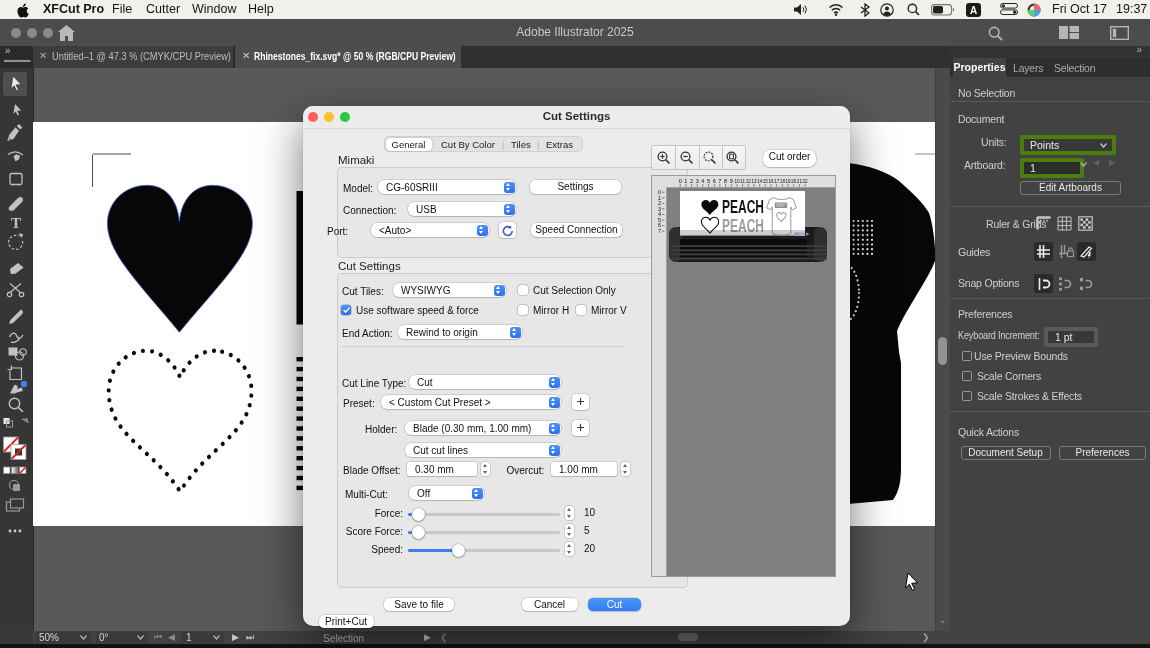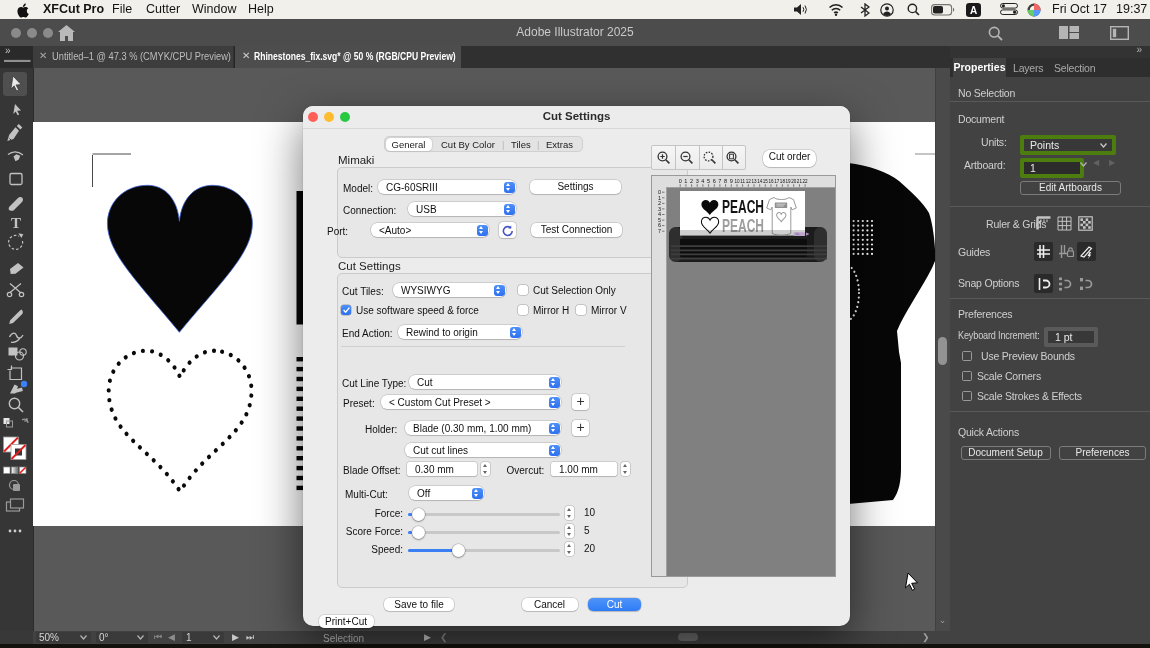--- a/index.html
+++ b/index.html
@@ -392,21 +392,21 @@
         </g>
       <path d="M6.5 3.5h2.5a3.5 3.5 0 0 1 0 7H6.5" fill="none" stroke="#9a9a9a" stroke-width="1.7"></path>
     </svg>
     <div class="abs" style="left:0;top:252px;width:200px;height:1px;background:#595959;"></div>
     <span class="ptxt" style="left:8px;top:261.5px;">Preferences</span>
     <span class="ptxt" style="left:8px;top:283px;display:inline-block;transform:scaleX(0.87);transform-origin:0 0;">Keyboard Increment:</span>
     <div class="pfield" style="left:94px;top:281px;width:46px;height:12px;background:#383838;border-color:#5a5a5a;">
       <span style="position:absolute;left:7px;top:0px;font-weight:normal;">1 pt</span>
     </div>
     <div class="abs" style="left:11.5px;top:305px;width:8px;height:8px;border:1px solid #9a9a9a;border-radius:1.5px;"></div>
-    <span class="ptxt" style="left:31px;top:304px;">Use Preview Bounds</span>
+    <span class="ptxt" style="left:24px;top:304px;">Use Preview Bounds</span>
     <div class="abs" style="left:11.5px;top:325px;width:8px;height:8px;border:1px solid #9a9a9a;border-radius:1.5px;"></div>
     <span class="ptxt" style="left:27px;top:324px;">Scale Corners</span>
     <div class="abs" style="left:11.5px;top:344.5px;width:8px;height:8px;border:1px solid #9a9a9a;border-radius:1.5px;"></div>
     <span class="ptxt" style="left:27px;top:343.5px;">Scale Strokes &amp; Effects</span>
     <div class="abs" style="left:0;top:364.5px;width:200px;height:1px;background:#595959;"></div>
     <span class="ptxt" style="left:8px;top:379.5px;">Quick Actions</span>
     <div class="pbtn" style="left:10.5px;top:400px;width:88px;height:11.5px;line-height:11.5px;font-size:10px;">Document Setup</div>
     <div class="pbtn" style="left:109px;top:400px;width:85px;height:11.5px;line-height:11.5px;font-size:10px;">Preferences</div>
   </div>
   <div class="abs" id="statusbar">
@@ -477,21 +477,21 @@
     <div class="mdrop" style="left:68px;top:117px;width:118px;height:14px;">
       <span class="txt">&lt;Auto&gt;</span>
         <span class="step"></span>
     </div>
     <div class="mbtn" style="left:196px;top:116px;width:17px;height:16px;border-radius:3.5px;">
       <svg style="position:absolute;left:2.5px;top:2.5px" width="12" height="12" viewBox="0 0 12 12">
         <path d="M10.2 6a4.4 4.4 0 1 1-1.3-3.1" fill="none" stroke="#4754c8" stroke-width="1.6"></path>
         <path d="M9.2 0.4v3h-3z" fill="#4754c8"></path>
       </svg>
     </div>
-    <div class="mbtn" style="left:228px;top:117px;width:91px;height:14px;line-height:14px;">Test Connection</div>
+    <div class="mbtn" style="left:228px;top:117px;width:91px;height:14px;line-height:14px;">Speed Connection</div>
 
     <span class="glbl" style="left:35px;top:154px;">Cut Settings</span>
     <div class="gbox" style="left:34px;top:167px;width:349px;height:313px;"></div>
 
     <span class="lbl" style="left:39px;top:179.5px;">Cut Tiles:</span>
     <div class="mdrop" style="left:90px;top:177px;width:113px;height:14px;">
       <span class="txt">WYSIWYG</span>
         <span class="step"></span>
     </div>
     <span class="chk" style="left:215px;top:179px;"></span>

